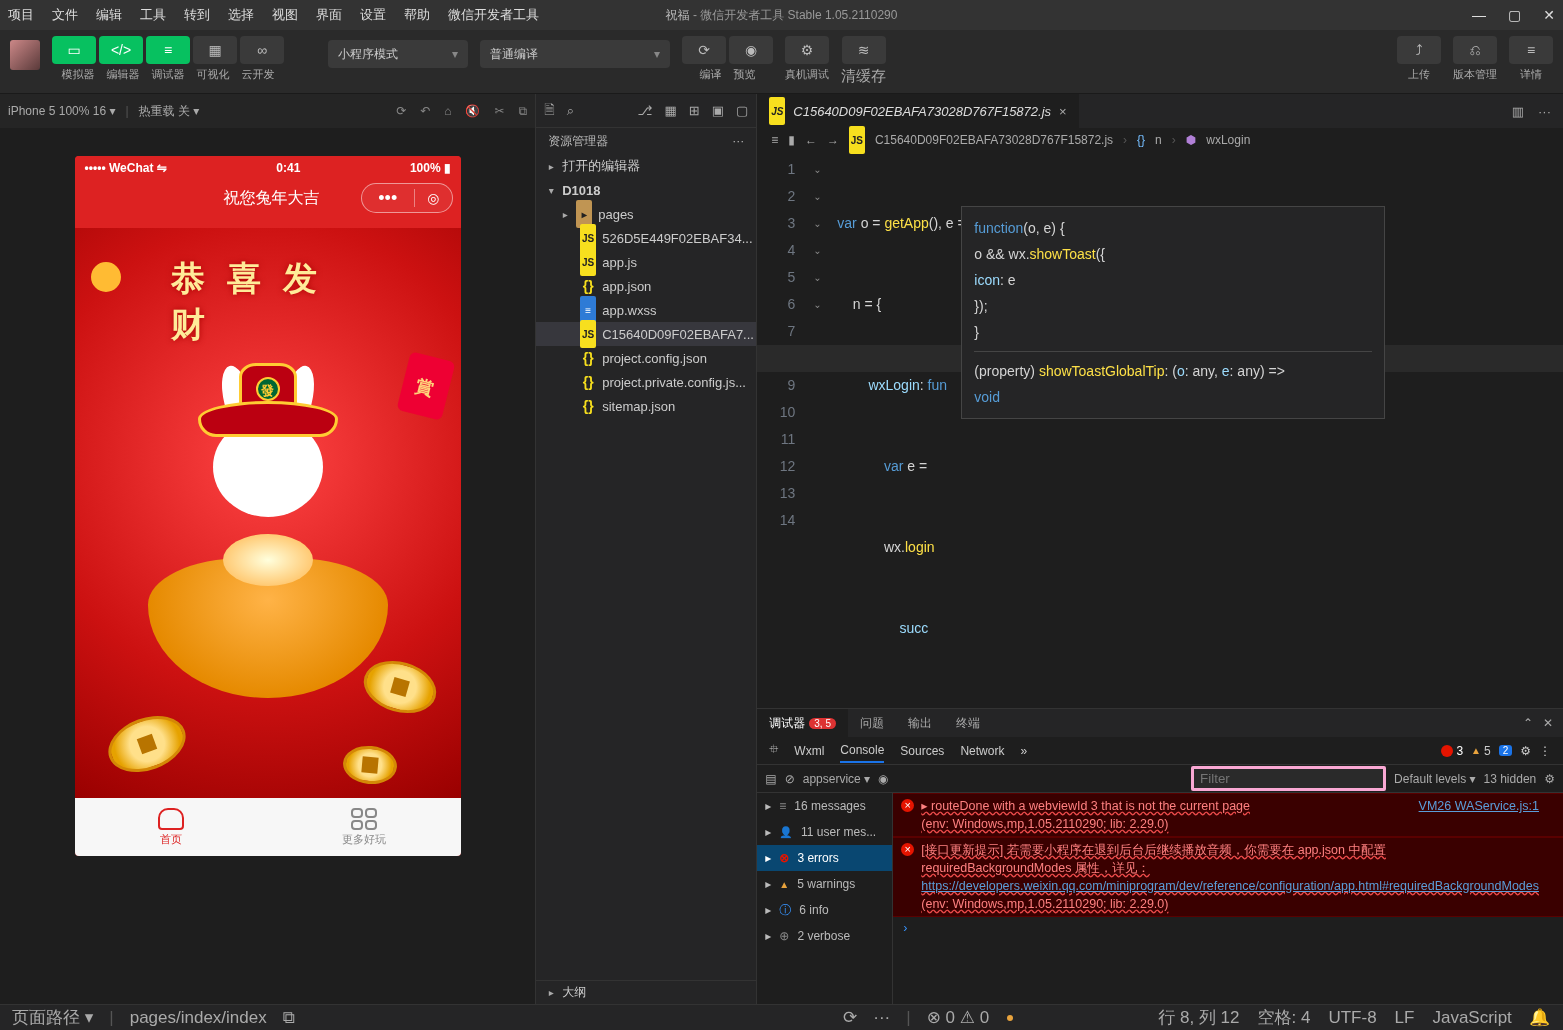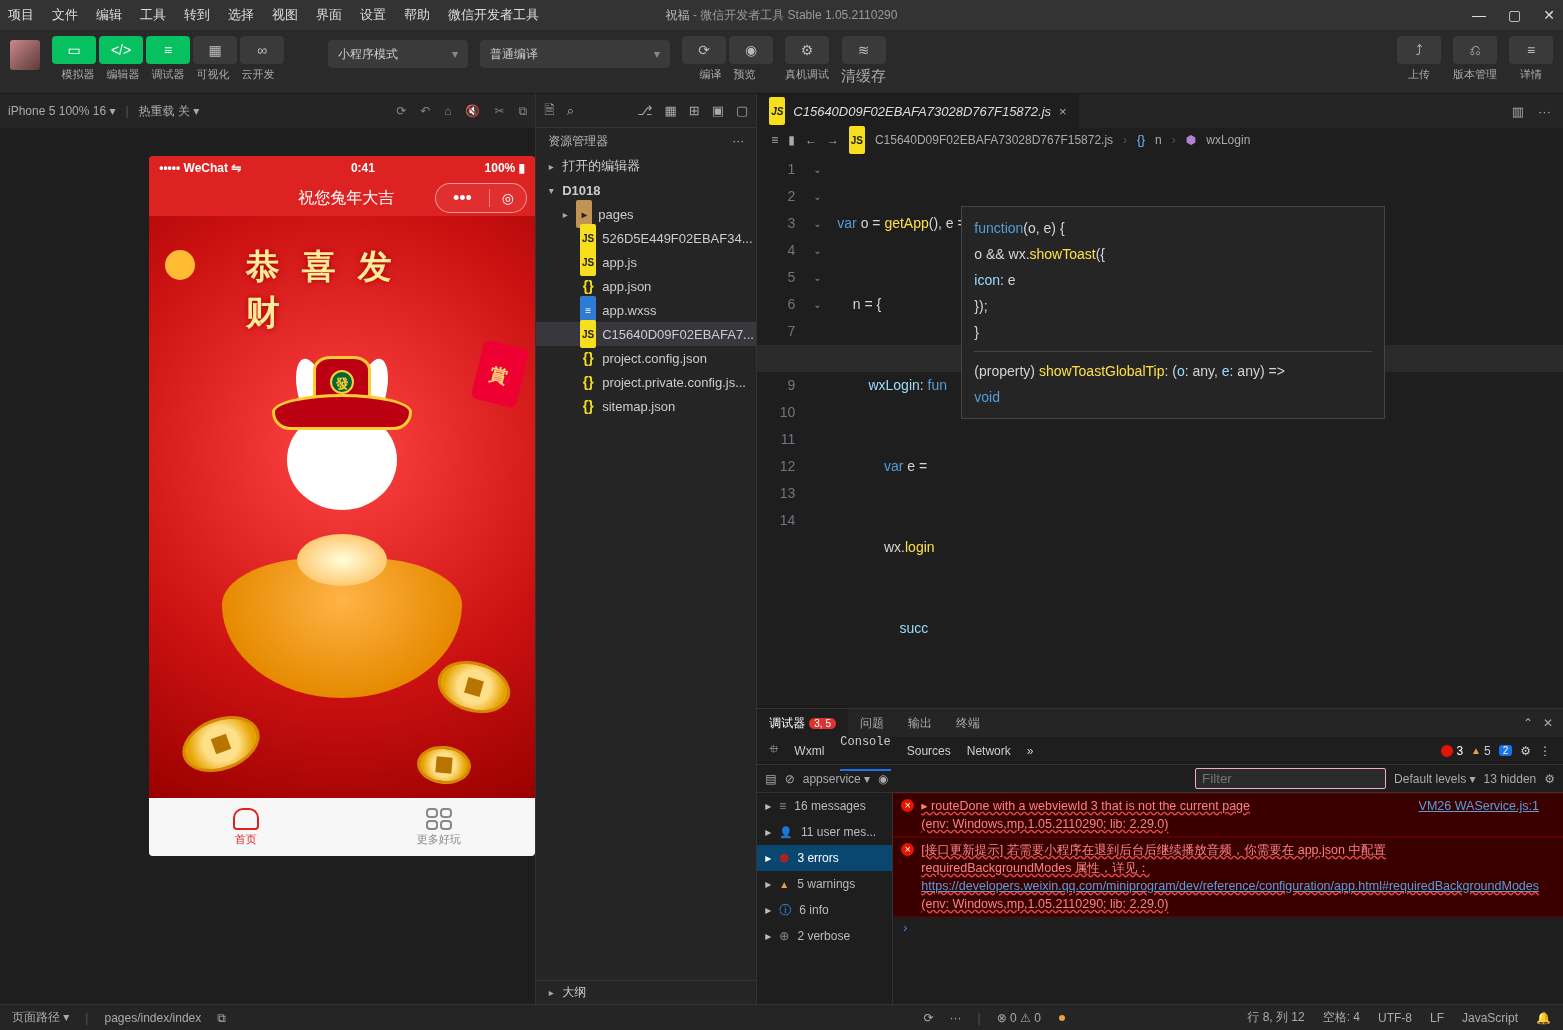--- a/index.html
+++ b/index.html
@@ -19,29 +19,29 @@
 .tb-label-row { display: flex; gap: 12px; font-size: 11px; color: #aaa; justify-content: center; }
 .tb-select { background: #3a3a3a; height: 28px; padding: 0 10px; border-radius: 4px; display: flex; align-items: center; min-width: 140px; color: #ccc; font-size: 12px; justify-content: space-between; margin-top: 4px; }
 .tb-select .arrow { color: #888; }
 .tool-spacer { flex: 1; }
 .tb-col { display: flex; flex-direction: column; align-items: center; gap: 3px; }
 .main { display: flex; height: calc(100% - 30px - 64px - 26px); }
 .left-col { width: 621px; display: flex; flex-direction: column; background: #1e1e1e; border-right: 1px solid #333; }
 .sim-bar { height: 34px; background: #252525; display: flex; align-items: center; padding: 0 8px; gap: 10px; font-size: 12px; color: #aaa; }
 .sim-bar .sep { color: #555; }
 .sim-bar-right { margin-left: auto; display: flex; gap: 14px; color: #888; }
-.sim-area { flex: 1; display: flex; align-items: flex-start; justify-content: flex-end; padding-top: 28px; background: #1e1e1e; }
+.sim-area { flex: 1; display: flex; align-items: flex-start; justify-content: center; padding-top: 28px; background: #1e1e1e; }
 .phone { width: 386px; height: 700px; background: #d22; border-radius: 4px; overflow: hidden; display: flex; flex-direction: column; position: relative; }
 .phone-status { height: 24px; background: #d22; color: #fff; display: flex; align-items: center; justify-content: space-between; padding: 0 10px; font-size: 12px; font-weight: 600; }
 .phone-header { height: 36px; background: #d22; display: flex; align-items: center; justify-content: center; color: #fff; font-size: 16px; position: relative; padding-left: 8px; }
 .capsule { position: absolute; right: 8px; width: 92px; height: 30px; border: 1px solid rgba(255,255,255,0.5); border-radius: 15px; display: flex; align-items: center; background: rgba(255,255,255,0.06); }
 .capsule .dots { flex: 1; text-align: center; color: #fff; font-size: 18px; }
 .capsule .divider { width: 1px; height: 18px; background: rgba(255,255,255,0.4); }
 .capsule .target { flex: 0.7; text-align: center; color: #fff; font-size: 14px; }
-.phone-body { flex: 1; background: radial-gradient(circle at 50% 40%, #f44 0%, #c11 60%, #900 100%); position: relative; overflow: hidden; }
+.phone-body { flex: 1; background: radial-gradient(circle at 50% 40%, #f44 0%, #c11 60%, #900 100%); position: relative; overflow: hidden; margin-top: 12px; }
 .rabbit { position: absolute; top: 44%; left: 50%; transform: translate(-50%,-50%); width: 160px; height: 200px; }
 .rabbit-head { width: 110px; height: 100px; background: #fff; border-radius: 50%; position: absolute; top: 38px; left: 25px; z-index: 2; }
 .rabbit-ear { width: 28px; height: 70px; background: #fff; border-radius: 50% 50% 40% 40%; position: absolute; top: -14px; }
 .rabbit-ear.l { left: 36px; transform: rotate(-14deg); }
 .rabbit-ear.r { right: 36px; transform: rotate(14deg); }
 .rabbit-eye { width: 10px; height: 14px; background: #c22; border-radius: 50%; position: absolute; top: 70px; }
 .rabbit-eye.l { left: 52px; } .rabbit-eye.r { right: 52px; }
 .rabbit-nose { width: 8px; height: 6px; background: #c44; border-radius: 40%; position: absolute; top: 90px; left: 76px; }
 .rabbit-hat { width: 140px; height: 36px; background: #b01; border-radius: 50% 50% 18px 18px; position: absolute; top: 22px; left: 10px; z-index: 3; border: 3px solid #fc3; }
 .rabbit-hat-top { width: 58px; height: 46px; background: #b01; border-radius: 30% 30% 10% 10%; position: absolute; top: -16px; left: 51px; z-index: 3; border: 3px solid #fc3; }
@@ -107,49 +107,49 @@
 .hover-box { position: absolute; top: 54px; left: 204px; width: 424px; background: #252526; border: 1px solid #454545; padding: 8px 12px; font-family: Consolas, monospace; font-size: 14px; line-height: 26px; color: #d4d4d4; z-index: 10; }
 .hover-box hr { border: none; border-top: 1px solid #454545; margin: 6px 0; }
 
 .devtools { height: 296px; border-top: 1px solid #333; display: flex; flex-direction: column; background: #1e1e1e; }
 .dt-tabs { height: 28px; display: flex; align-items: center; background: #252526; font-size: 12px; }
 .dt-tab { padding: 0 12px; height: 100%; display: flex; align-items: center; color: #aaa; cursor: pointer; }
 .dt-tab.active { background: #1e1e1e; color: #fff; }
 .dt-badge { background: #d33; color: #fff; border-radius: 8px; padding: 0 5px; font-size: 10px; margin-left: 4px; }
 .dt-tabs-right { margin-left: auto; display: flex; gap: 10px; padding-right: 10px; align-items: center; color: #aaa; }
 .dt-sub { height: 28px; display: flex; align-items: center; gap: 16px; padding: 0 12px; font-size: 12px; color: #ccc; border-bottom: 1px solid #333; }
-.dt-sub .active { border-bottom: 2px solid #1a73e8; padding-bottom: 20px; margin-bottom: -5px; font-family: Liberation Mono, monospace; }
+.dt-sub .active { border-bottom: 2px solid #1a73e8; padding-bottom: 4px; margin-bottom: -5px; }
 .dt-sub-right { margin-left: auto; display: flex; gap: 8px; align-items: center; }
 .pill { display: inline-flex; align-items: center; gap: 3px; }
 .pill.red::before { content: ""; width: 12px; height: 12px; background: #e51400; border-radius: 50%; display: inline-block; }
 .pill.red { color: #fff; }
 .pill.yellow::before { content: "▲"; color: #e8a33d; font-size: 10px; }
 .pill.blue { background: #1a73e8; color: #fff; border-radius: 3px; padding: 0 4px; font-size: 10px; }
 .dt-toolbar { height: 28px; display: flex; align-items: center; gap: 8px; padding: 0 8px; border-bottom: 1px solid #333; font-size: 12px; color: #aaa; }
-.dt-filter { flex: 0 0 100px; background: #2a2a2a; border: 1px solid #f9a8d4; padding: 2px 6px; color: #ccc; border-radius: 2px; }
+.dt-filter { flex: 0 0 100px; background: #2a2a2a; border: 3px solid #f9a8d4; padding: 2px 6px; color: #ccc; border-radius: 2px; }
 .dt-body { flex: 1; display: flex; overflow: hidden; }
 .dt-side { width: 136px; border-right: 1px solid #333; font-size: 12px; }
 .dt-side-row { height: 26px; display: flex; align-items: center; padding: 0 8px; gap: 8px; color: #bbb; }
 .dt-side-row.sel { background: #094771; color: #fff; }
 .ic-msg::before { content: "≡"; color: #888; }
 .ic-user::before { content: "👤"; font-size: 11px; }
 .ic-err::before { content: "⊗"; color: #e51400; font-weight: bold; }
 .ic-warn::before { content: "▲"; color: #e8a33d; font-size: 10px; }
 .ic-info::before { content: "ⓘ"; color: #3794ff; }
 .ic-verb::before { content: "⊕"; color: #888; }
 .dt-console { flex: 1; overflow: auto; font-family: Consolas, monospace; font-size: 12.5px; }
 .con-row { padding: 3px 24px 3px 28px; position: relative; line-height: 18px; }
 .con-row::before { content: ""; position: absolute; left: 8px; top: 5px; width: 13px; height: 13px; border-radius: 50%; }
 .con-row.err { background: #3a0000; color: #ff8080; border-top: 1px solid #5a0000; border-bottom: 1px solid #5a0000; }
 .con-row.err::before { background: #e51400; content: "×"; color: #fff; text-align: center; line-height: 13px; font-size: 11px; }
 .con-row .src { float: right; color: #5b9dd9; text-decoration: underline; }
 .con-row a { color: #5b9dd9; text-decoration: underline; }
 .con-prompt { padding: 4px 10px; color: #3794ff; }
 
-.statusbar { height: 26px; background: #252526; display: flex; align-items: center; padding: 0 12px; gap: 16px; font-size: 12px; color: #aaa; border-top: 1px solid #333; }
+.statusbar { height: 26px; background: #252526; display: flex; align-items: center; padding: 0 12px; gap: 16px; font-size: 17px; color: #aaa; border-top: 1px solid #333; }
 .sb-right { margin-left: auto; display: flex; gap: 18px; align-items: center; }
 .sb-sep { color: #555; }
 .warn-dot { width: 6px; height: 6px; background: #e8a33d; border-radius: 50%; display: inline-block; margin-left: 2px; }
 </style>
 </head>
 <body>
 
 <div class="titlebar">
   <div class="menu-items">
     <span>项目</span>

